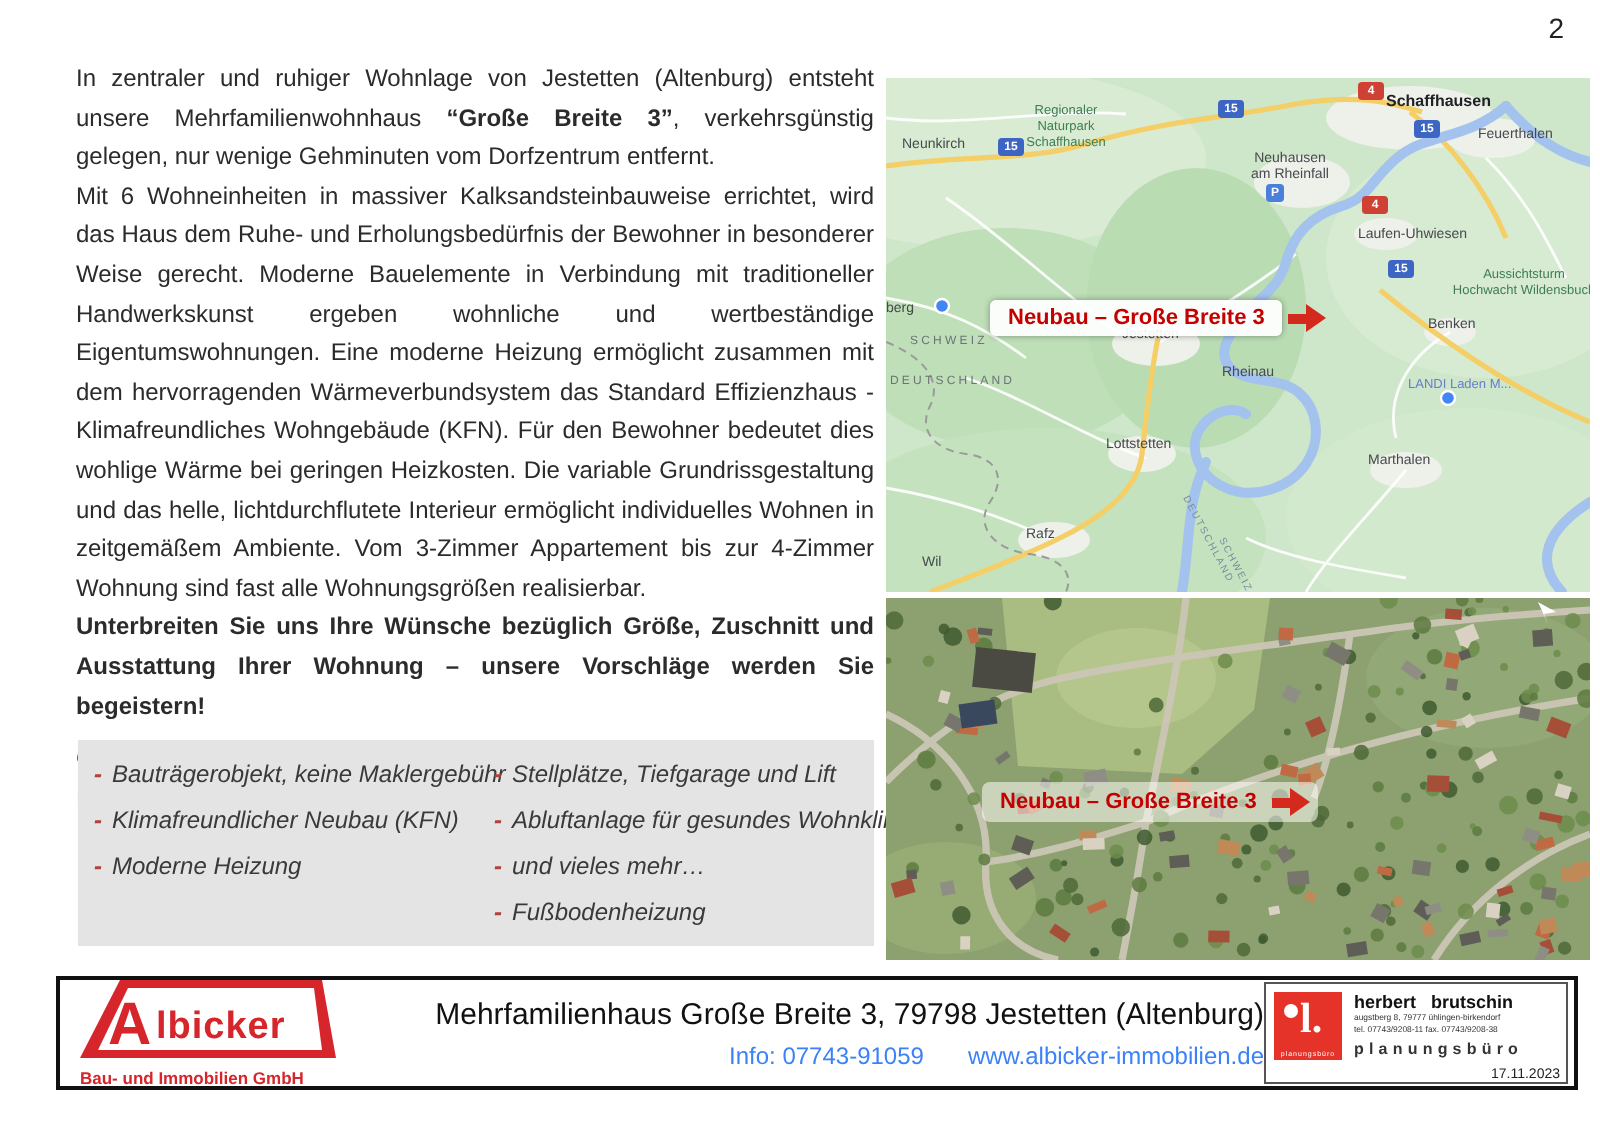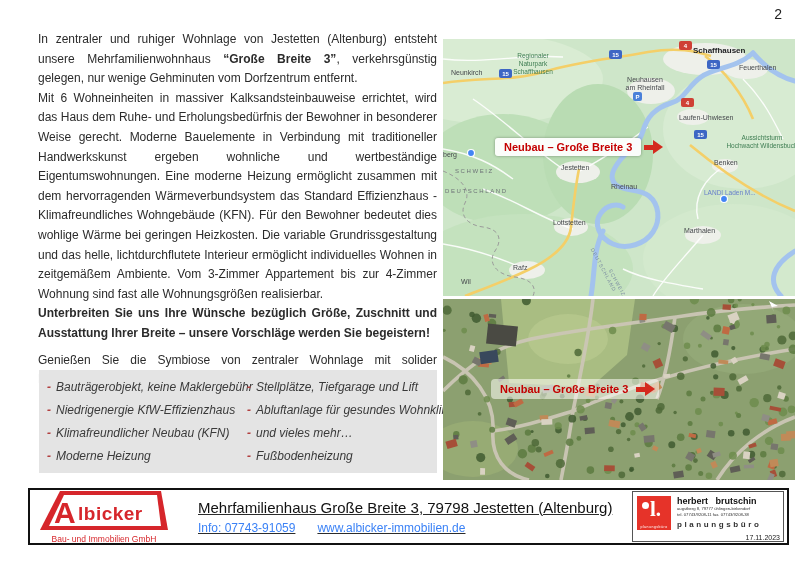--- a/index.html
+++ b/index.html
@@ -33,37 +33,37 @@
   .mlabel.poi{color:#667ecb;font-size:6.5px;}
   .mlabel.country{font-size:6px;letter-spacing:1.6px;color:#6d7277;}
   .mlabel.border-label{font-size:5px;letter-spacing:1px;color:#7b8ca0;transform-origin:0 0;}
 
   .shield{position:absolute;width:13px;height:9px;border-radius:2px;color:#fff;
           font-size:6px;font-weight:bold;display:flex;align-items:center;justify-content:center;}
   .shield.b{background:#3d66c4;}
   .shield.r{background:#cf4035;}
   .shield.p{width:9px;height:9px;background:#4a80d9;}
 
-  .marker{position:absolute;display:flex;align-items:center;}
+  .marker{position:absolute;display:flex;align-items:center;margin-top:12px;}
   .marker .box{background:rgba(255,255,255,.93);border-radius:3px;padding:3px 9px;
                font-weight:bold;font-size:11px;color:#c40000;white-space:nowrap;
                box-shadow:0 0 3px rgba(0,0,0,.35);}
   .marker1{left:52px;top:99px;}
   .marker2{left:48px;top:80px;background:rgba(255,255,250,.55);border-radius:4px;padding:2px 4px;}
   .marker2 .box{background:none;box-shadow:none;padding:2px 5px;}
   .arrow-icon{width:0;height:0;border-top:7px solid transparent;border-bottom:7px solid transparent;
               border-left:10px solid #d42a1e;margin-left:12px;position:relative;}
   .arrow-icon::before{content:"";position:absolute;left:-19px;top:-2.5px;width:9px;height:5px;background:#d42a1e;}
 
   
   .footer{position:absolute;left:28px;top:488px;width:761px;height:57px;border:2px solid #111;
           box-sizing:border-box;display:flex;align-items:center;background:#fff;}
   .alb{width:168px;padding-left:10px;box-sizing:border-box;flex:none;}
-  .alb-sub{color:#d6262b;font-size:8.5px;font-weight:normal;width:128px;text-align:center;margin-top:0px;}
-  .f-center{flex:1;text-align:left;text-decoration:underline;}
+  .alb-sub{color:#d6262b;font-size:8.5px;font-weight:bold;width:128px;margin-top:0px;}
+  .f-center{flex:1;text-align:right;}
   .f-line1{font-size:15px;color:#111;}
   .f-line2{font-size:12px;color:#3b82f6;margin-top:5px;}
   .f-line2 .gap{display:inline-block;width:22px;}
   .hb-box{width:152px;height:51px;border:1px solid #555;background:#fff;position:relative;
           display:flex;align-items:flex-start;box-sizing:border-box;padding:4px;margin-right:3px;flex:none;}
   .hb-sq{width:34px;height:34px;background:#e63329;position:relative;flex:none;}
   .hb-dot{position:absolute;left:5px;top:6px;width:7px;height:7px;border-radius:50%;background:#fff;}
   .hb-l{position:absolute;left:13px;top:1px;color:#fff;font-weight:bold;font-size:21px;font-family:"Liberation Serif",serif;}
   .hb-tiny{position:absolute;left:0;bottom:1px;width:100%;text-align:center;color:#fff;font-size:3.5px;letter-spacing:.5px;}
   .hb-text{margin-left:6px;overflow:hidden;}
@@ -75,28 +75,27 @@
 </head>
 <body>
 
 <div class="page">
 
   <div class="page-number">2</div>
 
   <div class="body-col">
     <p><span>In zentraler und ruhiger Wohnlage von Jestetten (Altenburg) entsteht unsere Mehrfamilienwohnhaus </span><b>“Große Breite 3”</b><span>, verkehrsgünstig gelegen, nur wenige Gehminuten vom Dorfzentrum entfernt.</span></p>
     <p>Mit 6 Wohneinheiten in massiver Kalksandsteinbauweise errichtet, wird das Haus dem Ruhe- und Erholungsbedürfnis der Bewohner in besonderer Weise gerecht. Moderne Bauelemente in Verbindung mit traditioneller Handwerkskunst ergeben wohnliche und wertbeständige Eigentumswohnungen. Eine moderne Heizung ermöglicht zusammen mit dem hervorragenden Wärmeverbundsystem das Standard Effizienzhaus - Klimafreundliches Wohngebäude (KFN). Für den Bewohner bedeutet dies wohlige Wärme bei geringen Heizkosten. Die variable Grundrissgestaltung und das helle, lichtdurchflutete Interieur ermöglicht individuelles Wohnen in zeitgemäßem Ambiente. Vom 3-Zimmer Appartement bis zur 4-Zimmer Wohnung sind fast alle Wohnungsgrößen realisierbar.</p>
-    <p class="bold">Unterbreiten Sie uns Ihre Wünsche bezüglich Größe, Zuschnitt und Ausstattung Ihrer Breite – unsere Vorschläge werden Sie begeistern!</p>
+    <p class="bold">Unterbreiten Sie uns Ihre Wünsche bezüglich Größe, Zuschnitt und Ausstattung Ihrer Wohnung – unsere Vorschläge werden Sie begeistern!</p>
     <p class="spaced">Genießen Sie die Symbiose von zentraler Wohnlage mit solider Massivbauweise und ansprechender Architektur.</p>
   </div>
 
   <div class="features-box">
     <ul id="feat-left" class="feat-col">
         <li><span class="dash">-</span><span>Bauträgerobjekt, keine Maklergebühr</span></li>
-        <li><span class="dash">-</span><span>Niedrigenergie KfW-Effizienzhaus</span></li>
         <li><span class="dash">-</span><span>Klimafreundlicher Neubau (KFN)</span></li>
         <li><span class="dash">-</span><span>Moderne Heizung</span></li>
       </ul>
     <ul id="feat-right" class="feat-col">
         <li><span class="dash">-</span><span>Stellplätze, Tiefgarage und Lift</span></li>
         <li><span class="dash">-</span><span>Abluftanlage für gesundes Wohnklima</span></li>
         <li><span class="dash">-</span><span>und vieles mehr…</span></li>
         <li><span class="dash">-</span><span>Fußbodenheizung</span></li>
       </ul>
   </div>

